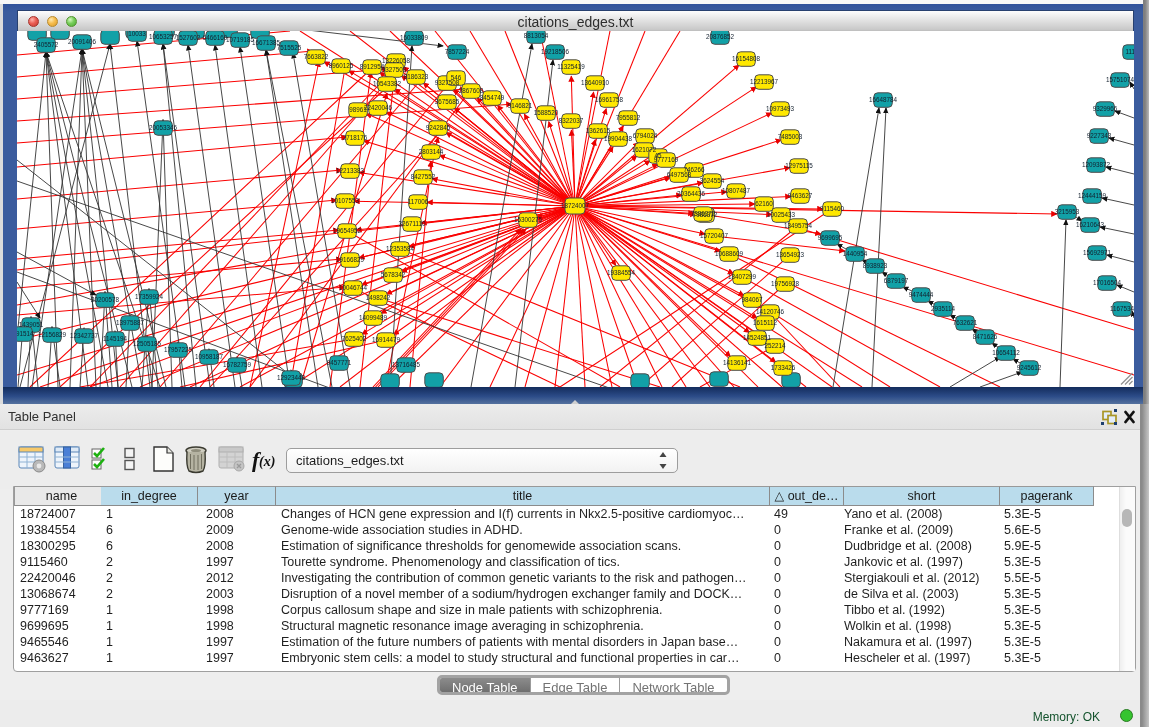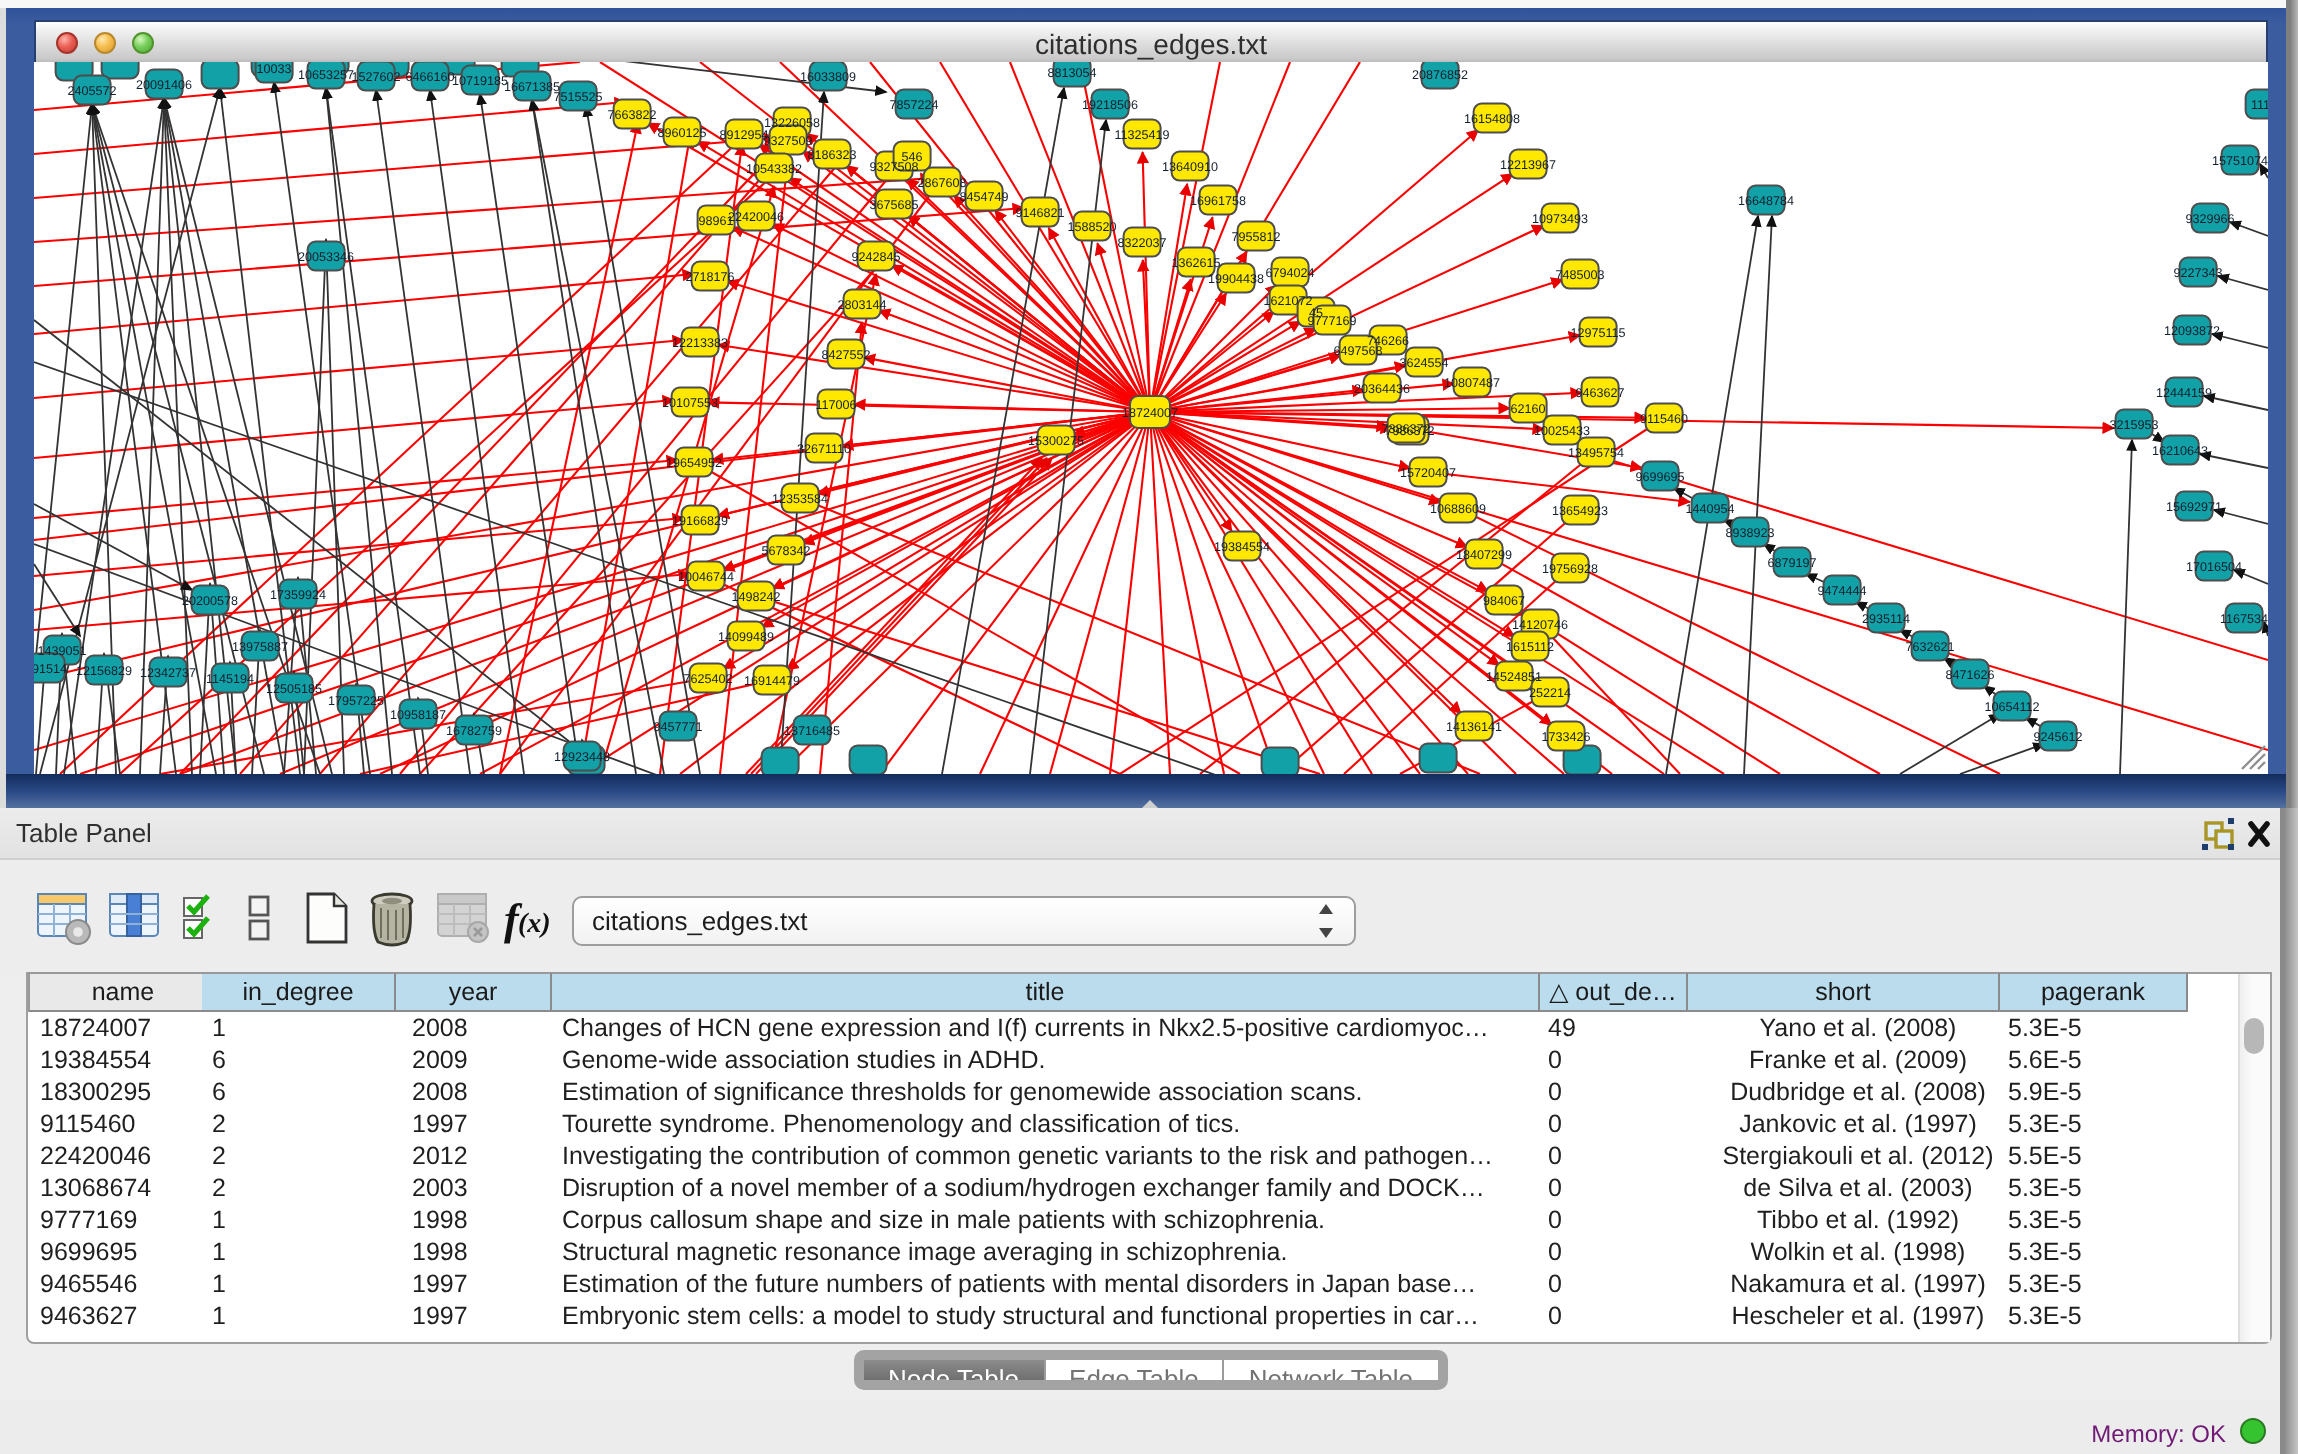--- a/index.html
+++ b/index.html
@@ -28,32 +28,32 @@
 
 #toolbar{position:absolute;left:0;top:27px;width:100%;height:58px;background:#ededed}
 #dd{position:absolute;left:286px;top:17px;width:392px;height:25px;background:linear-gradient(#ffffff,#f2f2f2);border:1px solid #9d9d9d;border-radius:5px;font-size:13px;color:#1c1c1c;line-height:23px;padding-left:9px}
 #dd .arr{position:absolute;right:8px;top:0;height:23px;width:12px}
 
 #tbl{position:absolute;left:13px;top:82px;width:1123px;height:186px;background:#fff;border:1px solid #9f9f9f;border-radius:0 0 4px 4px}
 .th{position:absolute;top:82px;height:20px;background:#badcec;border-top:1px solid #999;border-bottom:1px solid #8b8b8b;border-right:1px solid #8b8b8b;font-size:12.5px;color:#1a1a1a;text-align:center;line-height:19px}
 .tr{position:absolute;left:14px;width:1105px;height:16px;font-size:12.5px;color:#1f1f1f;white-space:nowrap}
 .tr span{position:absolute;top:1px}
 .c0{left:6px}.c1{left:92px}.c2{left:192px}.c3{left:267px}.c4{left:760px}
-.c5{left:830px;width:170px;text-align:center}.c6{left:990px}
+.c5{left:830px;width:170px;}.c6{left:990px}
 
 #sbar{position:absolute;left:1119px;top:83px;width:16px;height:184px;background:linear-gradient(90deg,#efefef,#fbfbfb 40%);border-left:1px solid #dedede}
 #sthumb{position:absolute;left:1122px;top:105px;width:10px;height:18px;background:#b7b7b7;border-radius:5px}
 
-#tabs{position:absolute;left:427px;top:271px;height:20px;display:flex;border:5px solid #a3a3a3;border-radius:5px;overflow:hidden;background:#fff;font-size:13px}
+#tabs{position:absolute;left:437px;top:271px;height:20px;display:flex;border:3px solid #a3a3a3;border-radius:5px;overflow:hidden;background:#fff;font-size:13px}
 #tabs div{padding:1px 12px 0;line-height:18px;color:#737373}
 #tabs .sel{background:linear-gradient(#8c8c8c,#6f6f6f);color:#fff}
 #tabs .sep{border-left:1px solid #9b9b9b;padding:0;width:0}
 
 #status{position:absolute;left:0;top:296px;width:100%;height:27px;background:#ececec}
-#mem{position:absolute;right:27px;top:10px;font-size:12px;color:#701a75}
+#mem{position:absolute;right:40px;top:10px;font-size:12px;color:#14532d}
 #dot{position:absolute;right:7px;top:9px;width:13px;height:13px;border-radius:50%;background:#35c42f;border:1px solid #2a7a23}
 </style></head>
 <body>
 <div id="root">
   <div id="desk"></div>
   <div id="deskbottom"></div>
     <div style="position:absolute;left:571px;top:400px;width:0;height:0;border-left:4px solid transparent;border-right:4px solid transparent;border-bottom:4px solid #cfcfcf"></div>
   <div id="lsliver"></div>
   <div id="topstrip"></div>
   <div id="rstrip"></div>

